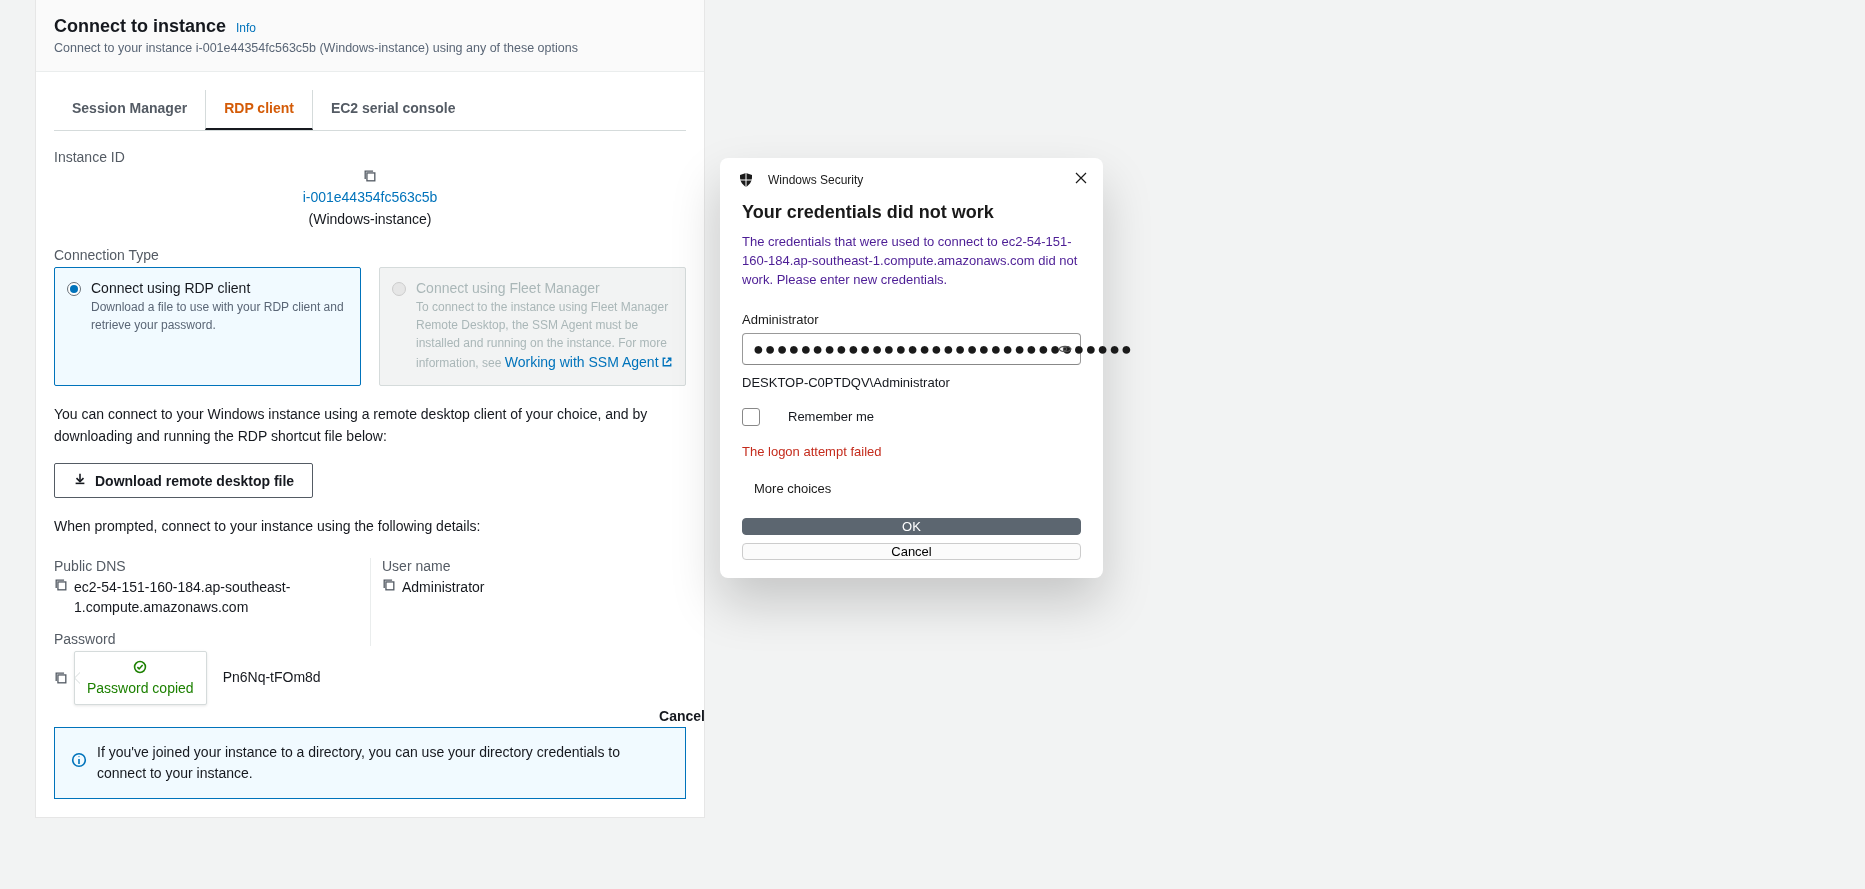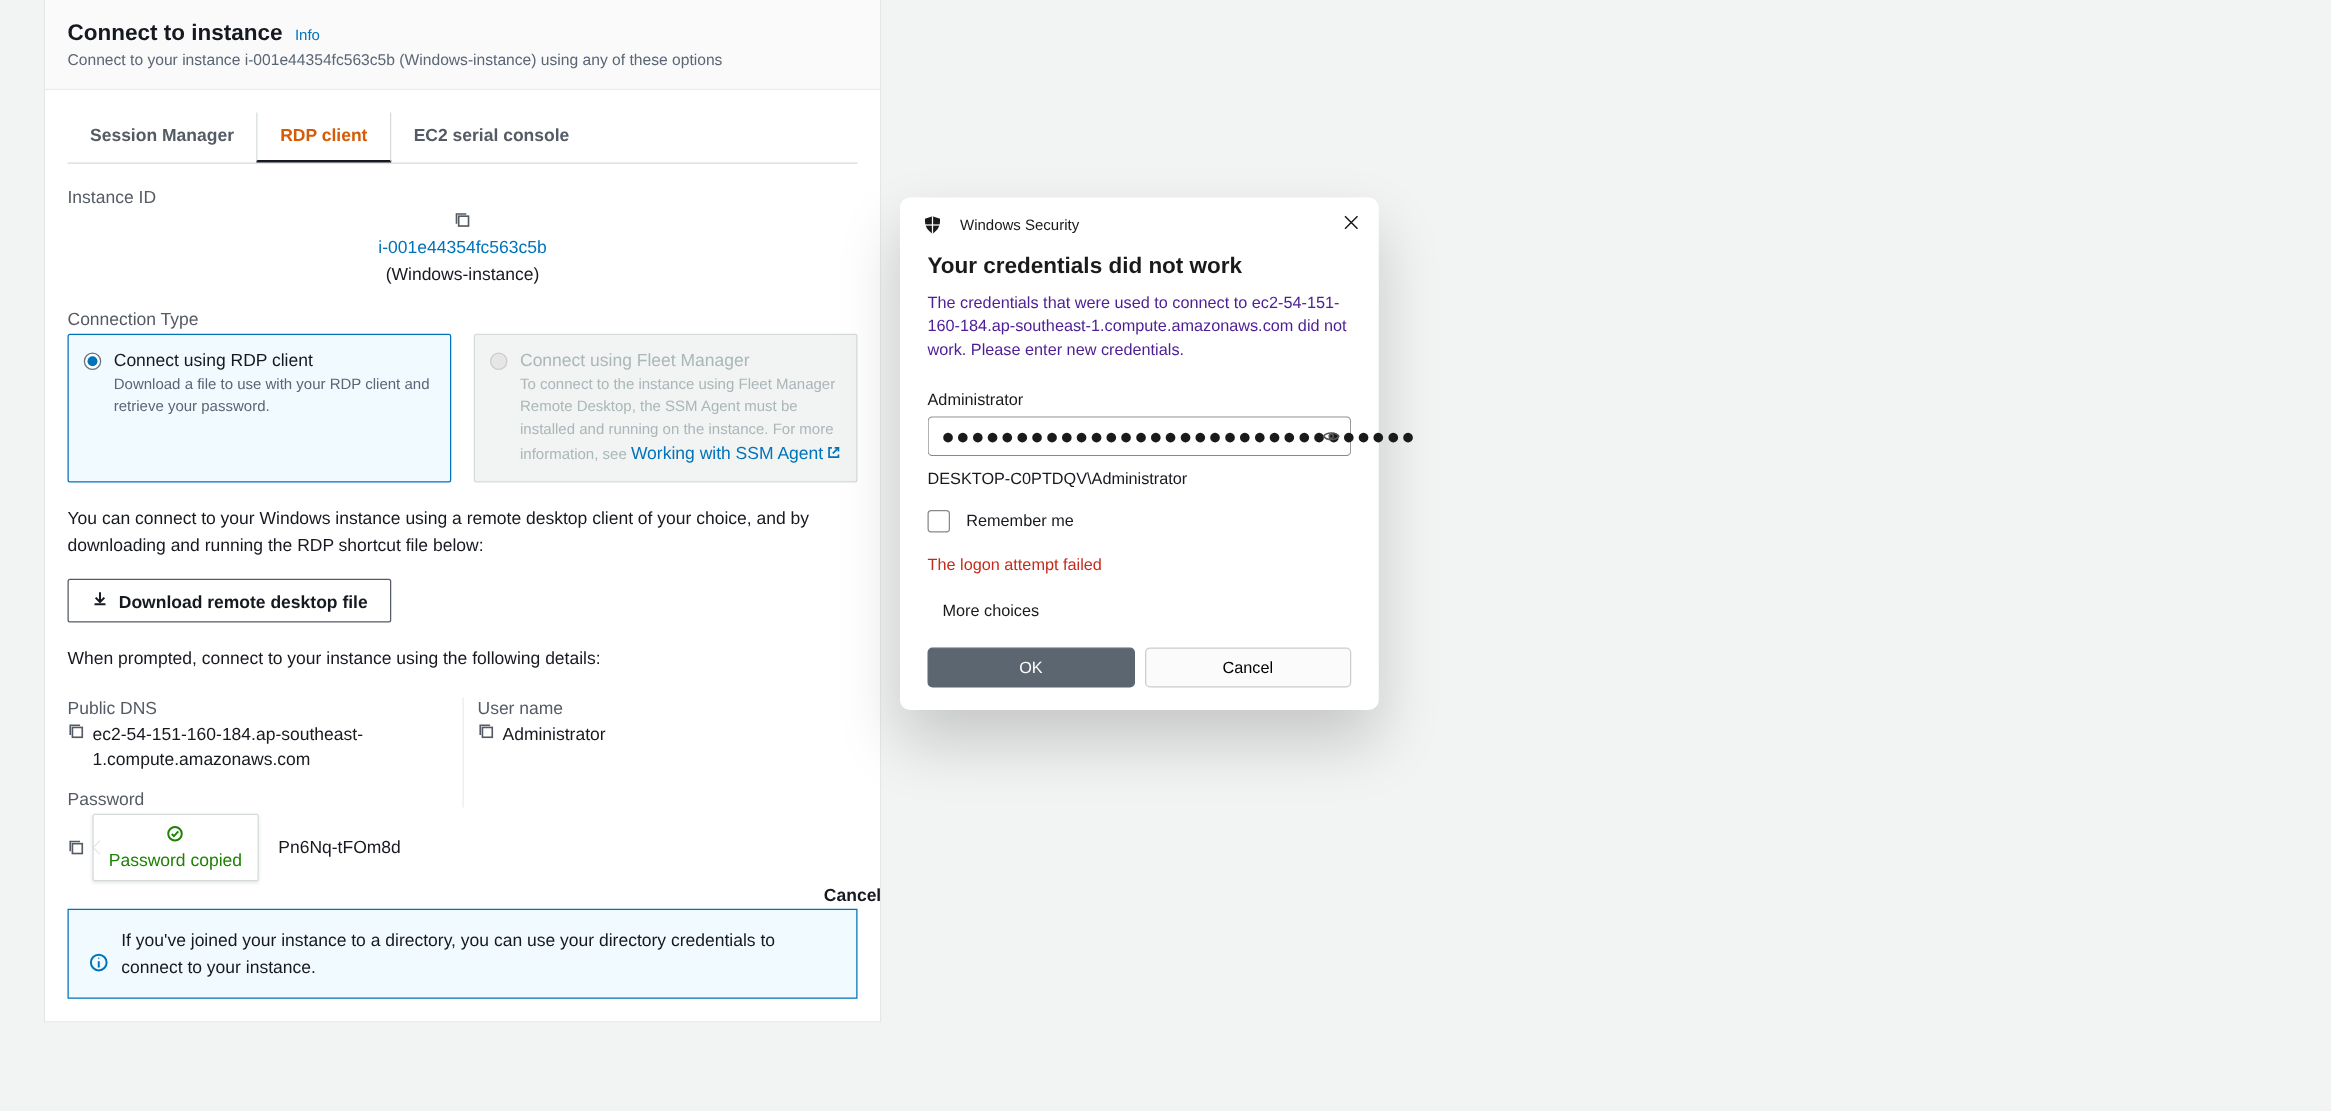--- a/index.html
+++ b/index.html
@@ -216,21 +216,21 @@
     border: 6px solid transparent;
     border-right-color: #fff;
     filter: drop-shadow(-1px 0 0 #d5dbdb);
   }
   .info-box {
     border: 1px solid #0073bb;
     background: #f1faff;
     padding: 14px 16px;
     display: flex;
     gap: 10px;
-    align-items: flex-end;
+    align-items: center;
     margin-top: 22px;
     color: #16191f;
     font-size: 14px;
     line-height: 1.5;
   }
   .cancel-link {
     position: absolute;
     left: 35px;
     width: 670px;
     text-align: right;
@@ -316,21 +316,21 @@
     cursor: pointer;
     color: #555;
   }
   .win-account {
     font-size: 13px;
     margin-bottom: 18px;
   }
   .win-check-row {
     display: flex;
     align-items: center;
-    gap: 13px;
+    gap: 28px;
     font-size: 13px;
     margin-bottom: 18px;
   }
   .win-checkbox {
     width: 18px; height: 18px;
     border: 1px solid #888;
     border-radius: 3px;
     cursor: pointer;
   }
   .win-error {
@@ -342,20 +342,21 @@
     font-size: 13px;
     padding-left: 12px;
     cursor: pointer;
     margin-bottom: 22px;
     color: #1a1a1a;
   }
   .win-buttons {
     display: flex;
     gap: 8px;
     padding: 0 22px;
+    flex-direction: column;
   }
   .win-btn {
     flex: 1;
     height: 32px;
     border-radius: 4px;
     font-size: 13px;
     cursor: pointer;
     border: 1px solid #ccc;
     background: #fbfbfb;
   }

